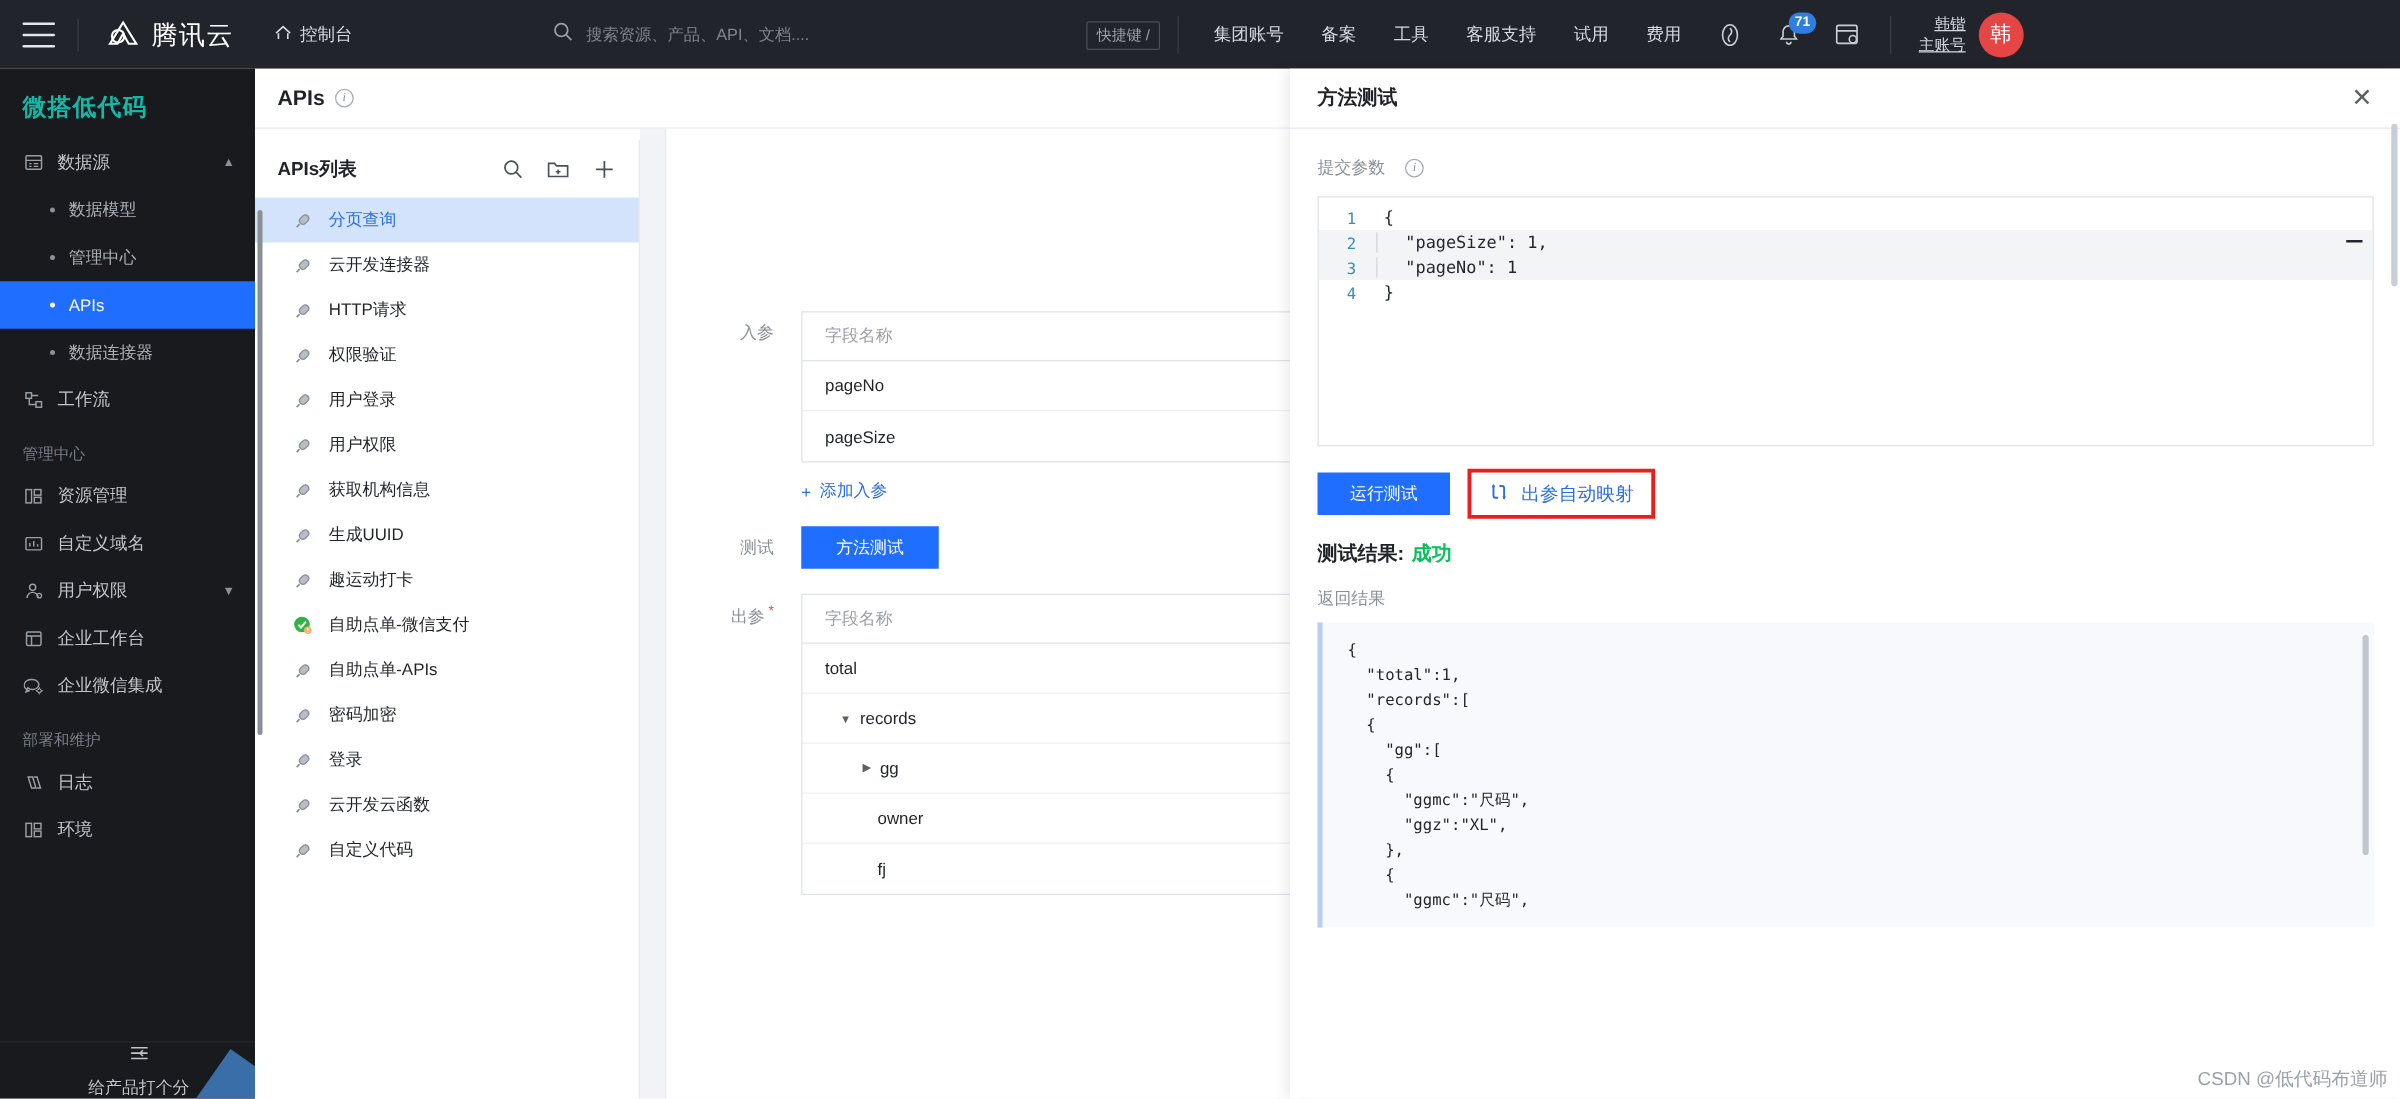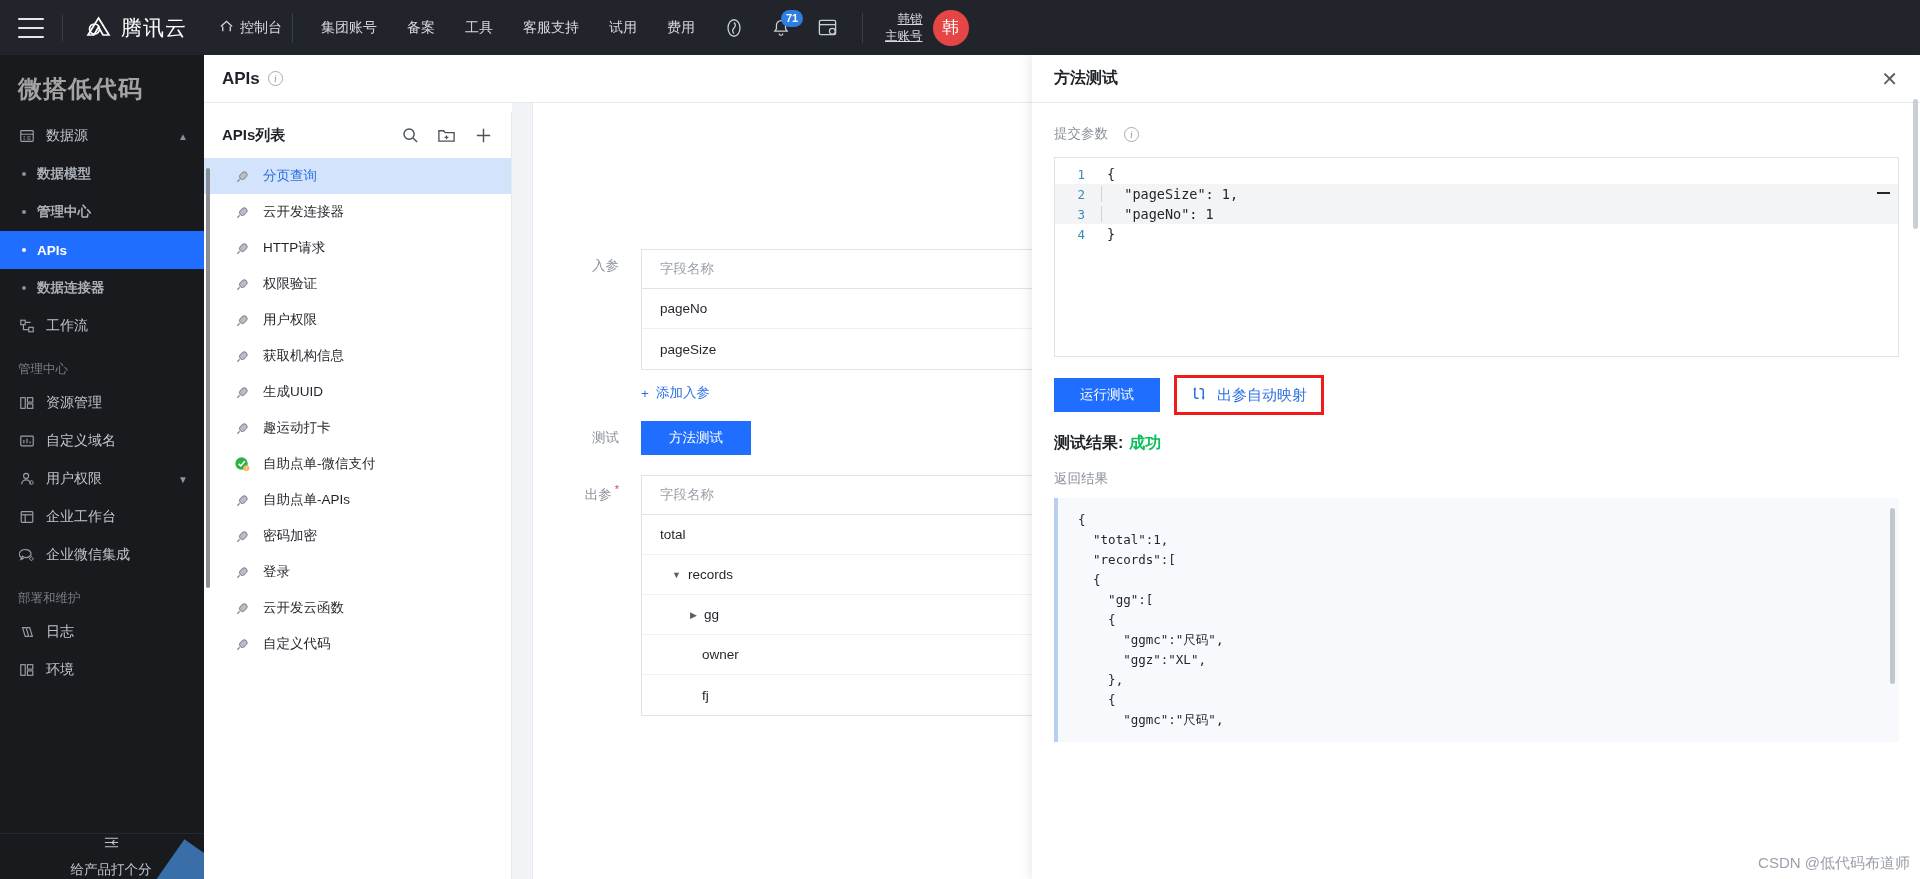--- a/index.html
+++ b/index.html
@@ -48,26 +48,26 @@
   .avatar {
     width: 36px; height: 36px; border-radius: 50%; background: #e54545; color: #fff;
     font-size: 17px; display: flex; align-items: center; justify-content: center;
   }
 
   
   .sidebar {
     position: absolute; top: 55px; left: 0; width: 204px; height: 824px;
     background: #181a1d; color: #c9cdd4; overflow: hidden;
   }
-  .sb-title { font-size: 24px; color: #a3a3a3; font-weight: bold; padding: 18px 0 12px 18px; letter-spacing: 1px;}
+  .sb-title { font-size: 19px; color: #14b8a6; font-weight: bold; padding: 18px 0 12px 18px; letter-spacing: 1px;}
   .sb-item {
     display: flex; align-items: center; height: 38px; padding-left: 18px; gap: 11px;
     font-size: 14px; color: #c0c5cc; cursor: pointer; position: relative;
   }
-  .sb-item.sub { padding-left: 22px; font-size: 13.5px; color: #aab0b8; font-weight: bold; }
+  .sb-item.sub { padding-left: 40px; font-size: 13.5px; color: #aab0b8; }
   .sb-item.sub .dot { width: 4px; height: 4px; border-radius: 50%; background: #8b9199; }
   .sb-item.active { background: #1f6eff; color: #fff; }
   .sb-item.active .dot { background: #fff; }
   .sb-item .chev { position: absolute; right: 16px; font-size: 10px; color: #8b9199; }
   .sb-group { font-size: 12.5px; color: #787f88; padding: 16px 0 6px 18px; }
   .sb-icon { width: 17px; height: 17px; display: inline-flex; align-items: center; justify-content: center; }
   .sb-bottom {
     position: absolute; bottom: 0; left: 0; width: 204px; height: 46px;
     display: flex; align-items: center; gap: 10px; padding-left: 18px;
     font-size: 13.5px; color: #c0c5cc; border-top: 1px solid #26292e; cursor: pointer; flex-direction: column;
@@ -208,20 +208,30 @@
     </div>
     <div class="console">
       <span>
         <svg width="15" height="15" viewBox="0 0 16 16">
             <path d="M2 8 L8 2.5 L14 8" fill="none" stroke="#d6d9de" stroke-width="1.4"></path>
             <path d="M4 8 v5 M12 8 v5" stroke="#d6d9de" stroke-width="1.4"></path>
           </svg>
       </span>
       <span>控制台</span>
     </div>
+    <div class="search-wrap">
+      <span>
+        <svg width="17" height="17" viewBox="0 0 18 18">
+            <circle cx="7.5" cy="7.5" r="5.4" fill="none" stroke="#9aa0a8" stroke-width="1.5"></circle>
+            <path d="M11.6 11.6 L16 16" stroke="#9aa0a8" stroke-width="1.5"></path>
+          </svg>
+      </span>
+      <span class="search-ph">搜索资源、产品、API、文档....</span>
+      <span class="kbd-hint">快捷键 /</span>
+    </div>
     <div class="hdiv2"></div>
     <div class="nav-links">
       <span>集团账号</span>
       <span>备案</span>
       <span>工具</span>
       <span>客服支持</span>
       <span>试用</span>
       <span>费用</span>
     </div>
     <div class="hdr-icons">
@@ -455,20 +465,29 @@
           <span>HTTP请求</span>
         </div>
         <div class="api-row">
           <span class="plug">
             <svg width="17" height="17" viewBox="0 0 18 18">
               <path d="M3.5 14.5 L6 12" stroke="#8a9099" stroke-width="1.5"></path>
               <path d="M6.8 11.2 a3 3 0 0 1 0 -4.2 l2.2 -2.2 a3 3 0 0 1 4.2 4.2 l-2.2 2.2 a3 3 0 0 1 -4.2 0 z" fill="#b9bec5" stroke="#8a9099" stroke-width="1.1"></path>
             </svg>
           </span>
           <span>权限验证</span>
+        </div>
+        <div class="api-row">
+          <span class="plug">
+            <svg width="17" height="17" viewBox="0 0 18 18">
+              <path d="M3.5 14.5 L6 12" stroke="#8a9099" stroke-width="1.5"></path>
+              <path d="M6.8 11.2 a3 3 0 0 1 0 -4.2 l2.2 -2.2 a3 3 0 0 1 4.2 4.2 l-2.2 2.2 a3 3 0 0 1 -4.2 0 z" fill="#b9bec5" stroke="#8a9099" stroke-width="1.1"></path>
+            </svg>
+          </span>
+          <span>用户登录</span>
         </div>
         <div class="api-row">
           <span class="plug">
             <svg width="17" height="17" viewBox="0 0 18 18">
               <path d="M3.5 14.5 L6 12" stroke="#8a9099" stroke-width="1.5"></path>
               <path d="M6.8 11.2 a3 3 0 0 1 0 -4.2 l2.2 -2.2 a3 3 0 0 1 4.2 4.2 l-2.2 2.2 a3 3 0 0 1 -4.2 0 z" fill="#b9bec5" stroke="#8a9099" stroke-width="1.1"></path>
             </svg>
           </span>
           <span>用户权限</span>
         </div>

